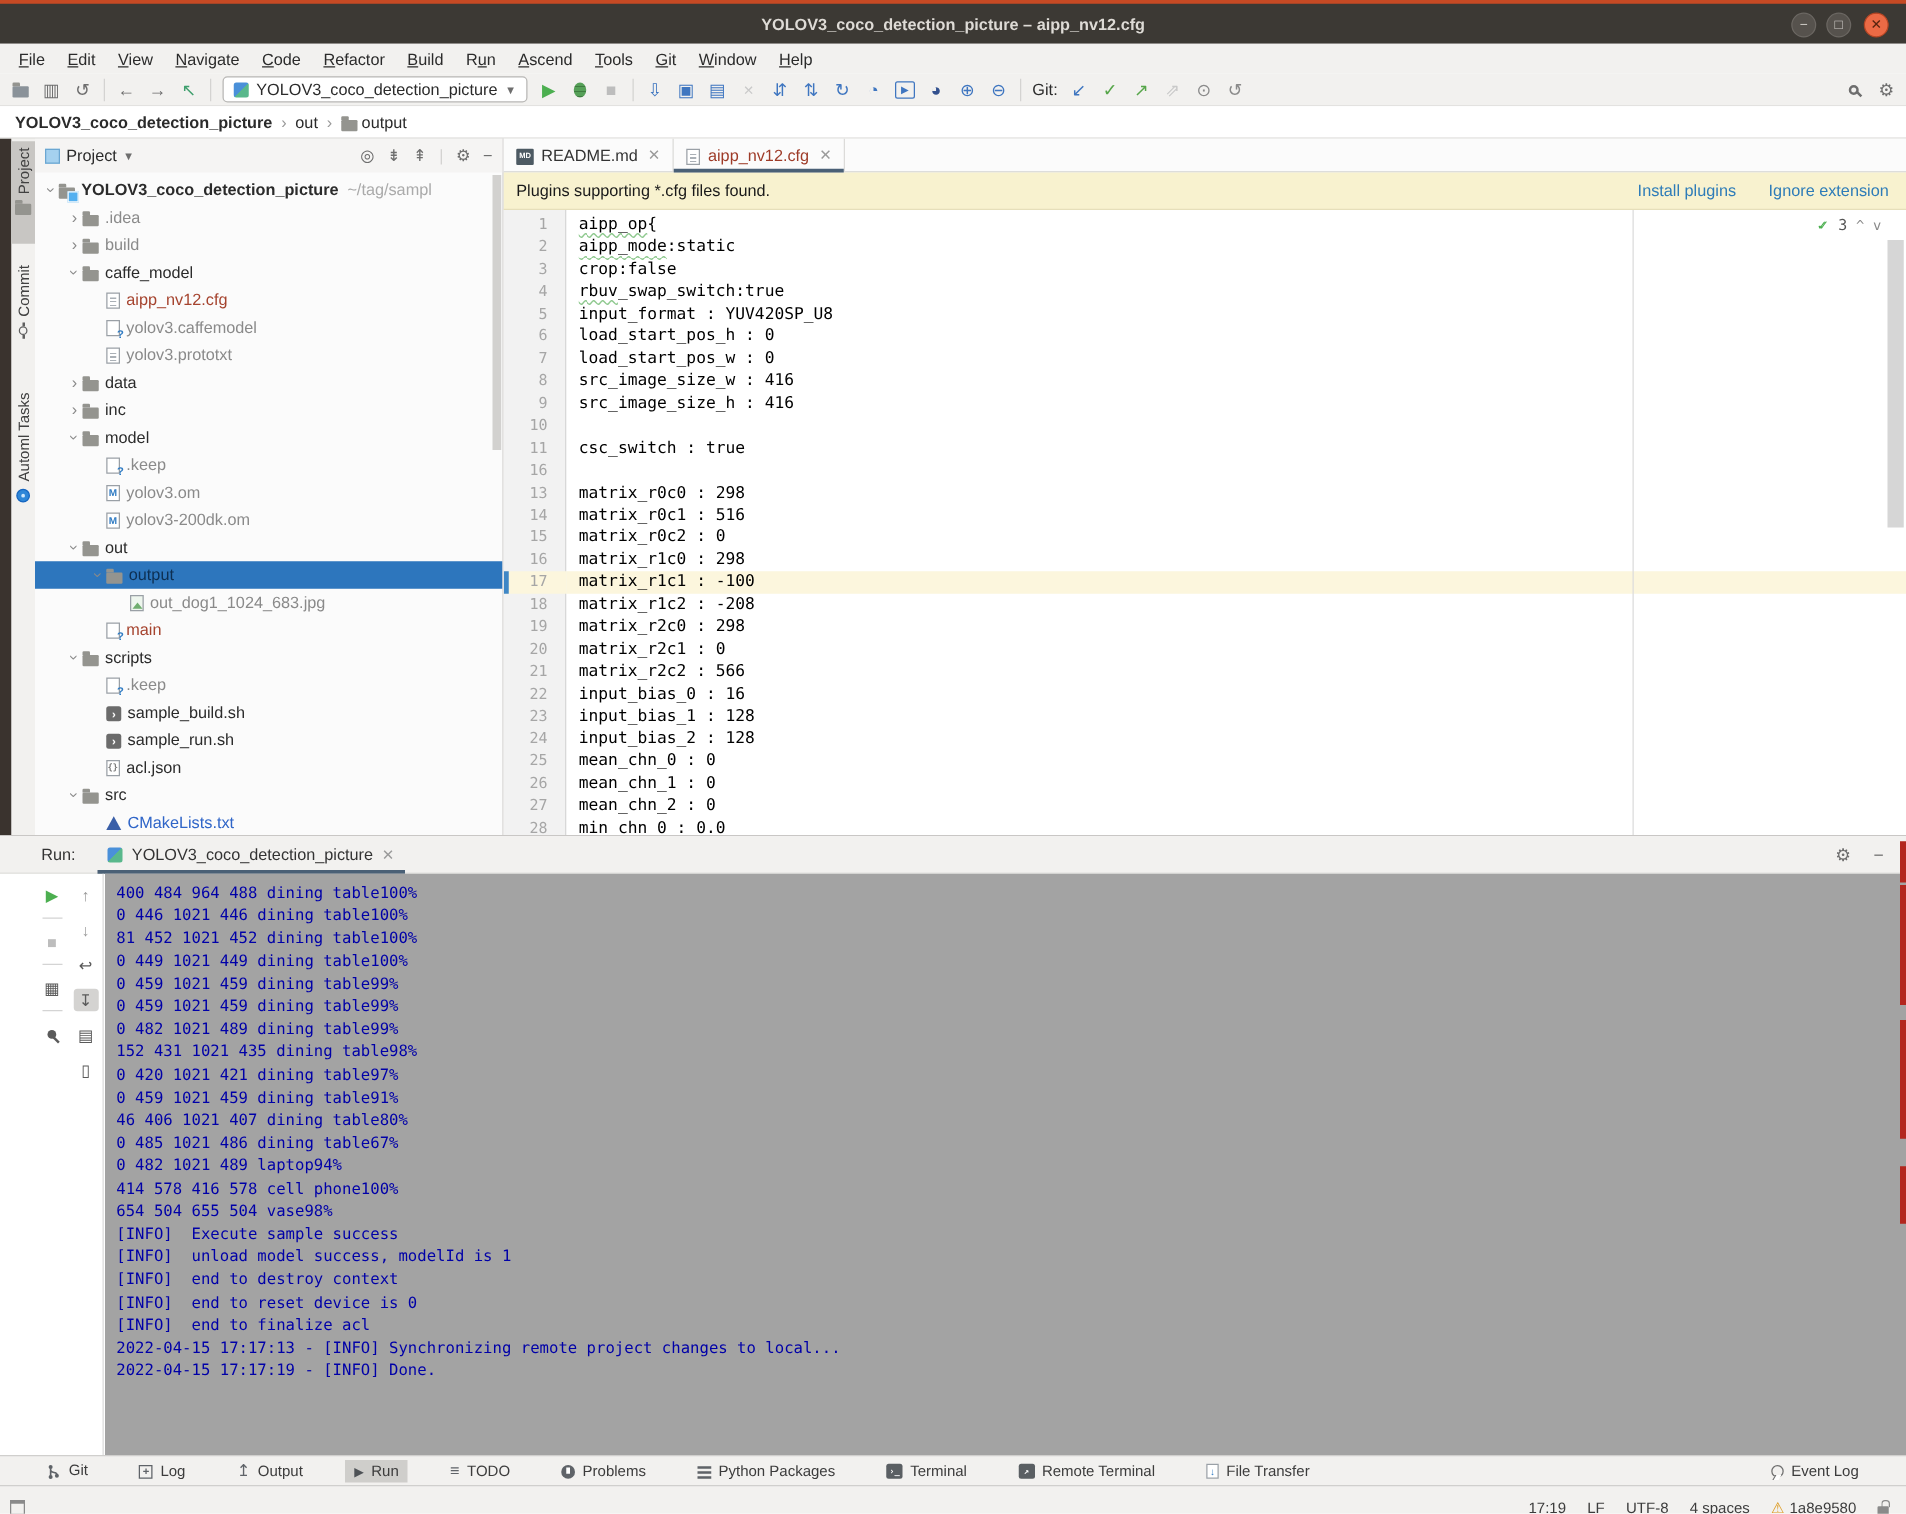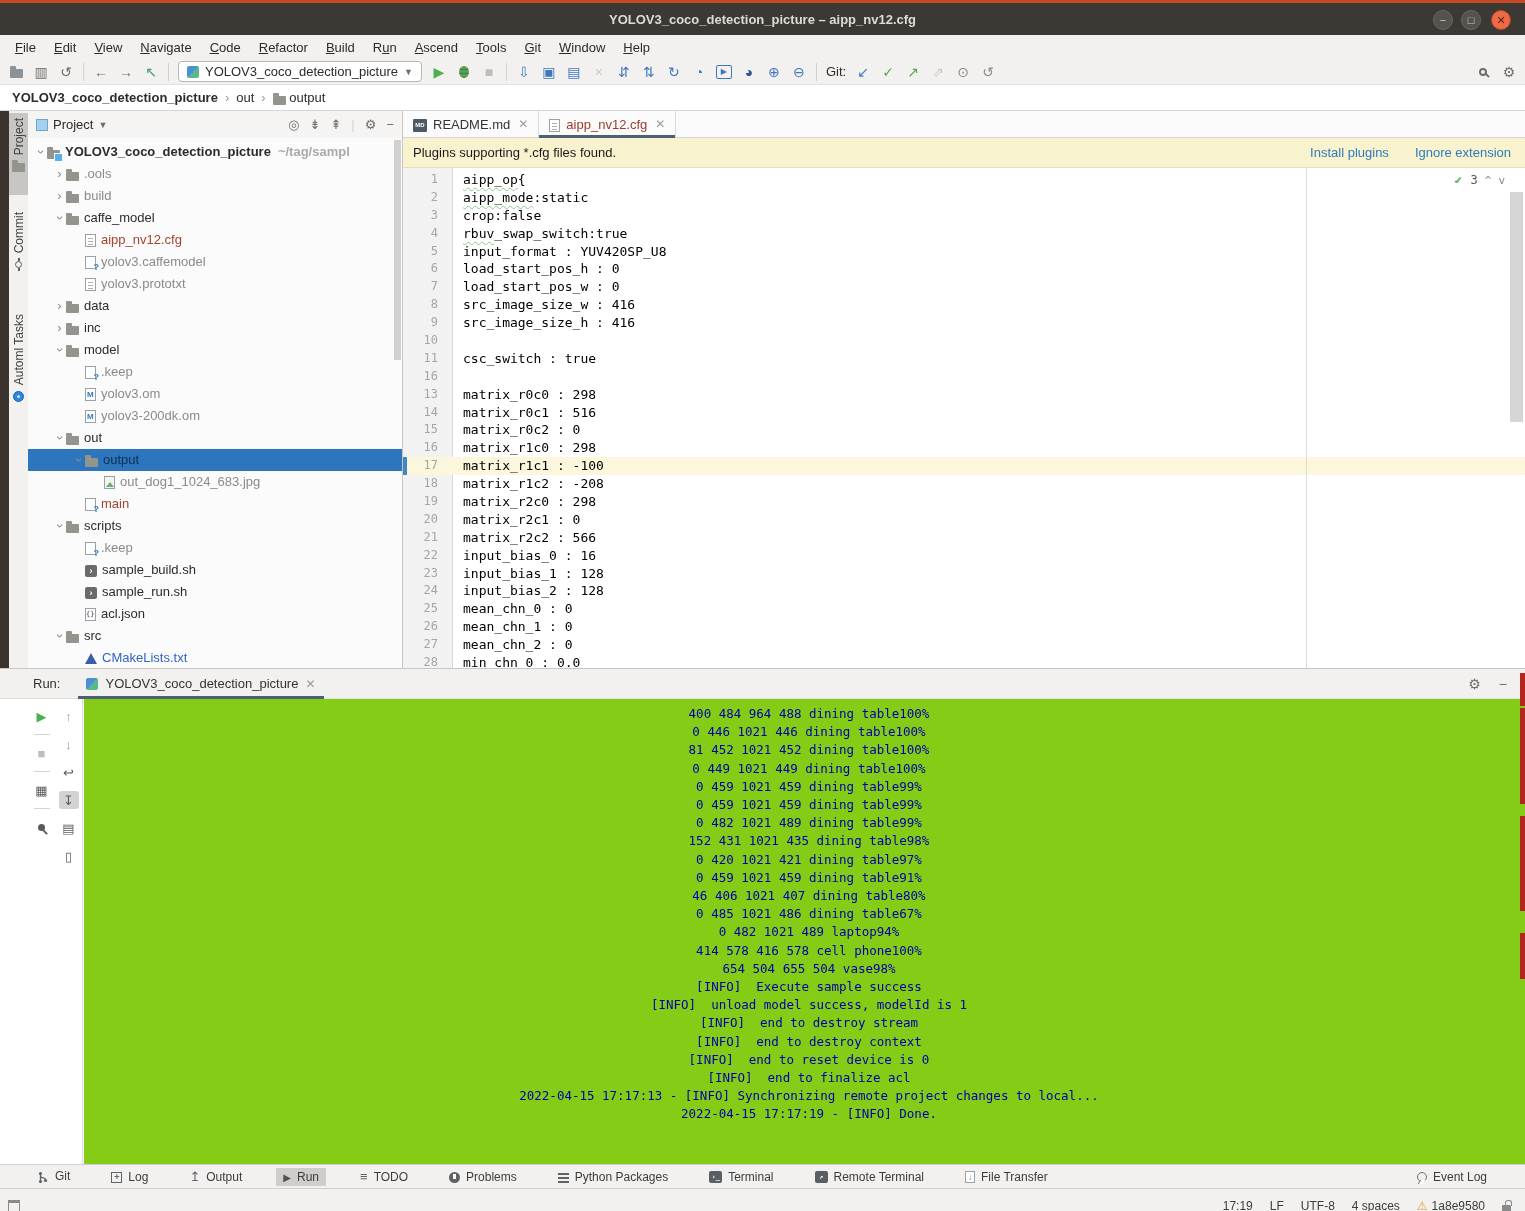--- a/index.html
+++ b/index.html
@@ -49,21 +49,21 @@
 .pp-header-icons { margin-left:auto; display:flex; gap:10px; color:#6e6e6e; font-size:13px; align-items:center; }
 .tree { padding-top:3px; }
 .trow { height:22px; line-height:22px; white-space:nowrap; display:flex; align-items:center; font-size:13px; }
 .trow .chev { color:#8a8a8a; font-size:13px; display:inline-block; width:13px; text-align:center; flex:none; }
 .trow .chev.open { transform:rotate(90deg); }
 .trow .lbl { margin-left:5px; color:#2b2b2b; }
 .trow .lbl.dim { color:#8a8a8a; }
 .trow .lbl.red { color:#a5432e; }
 .trow .lbl.blue { color:#2f65c8; }
 .trow .lbl.bold { font-weight:bold; }
-.trow .suffix { color:#aaa; margin-left:7px;font-weight:bold; }
+.trow .suffix { color:#aaa; margin-left:7px; }
 .trow.sel { background:#2d76bd; }
 .trow.sel .lbl { color:#0d2f52; }
 .pp-scroll { position:absolute; right:1px; top:29px; width:7px; height:220px; background:#d2d1cf; }
 
 
 .ic { display:inline-block; vertical-align:middle; position:relative; flex:none; }
 .ic-folder { width:13px; height:9px; background:#94948f; border-radius:1px; margin-top:3px; }
 .ic-folder::before { content:""; position:absolute; top:-3px; left:0; width:6px; height:3px; background:#94948f; border-radius:1px 1px 0 0; }
 .ic-folder.root::after { content:""; position:absolute; right:-3px; bottom:-3px; width:7px; height:7px; background:#54b0f0; border:1px solid #fbfbfb; }
 .ic-file { width:11px; height:13px; background:#fff; border:1px solid #9aa0a6; }
@@ -133,21 +133,21 @@
 .run-tab { display:flex; align-items:center; gap:7px; height:100%; padding:0 8px; position:relative; font-size:13px; color:#333; }
 .run-tab::after { content:""; position:absolute; left:0; right:0; bottom:-1px; height:3px; background:#4a6076; }
 .run-tab .close { color:#9a9a9a; font-size:12px; }
 .run-header-right { margin-left:auto; display:flex; gap:18px; padding-right:18px; color:#6e6e6e; font-size:14px; }
 .run-body { position:relative; height:465px; }
 .run-col1 { position:absolute; left:28px; top:0; bottom:0; width:27px; display:flex; flex-direction:column; align-items:center; padding-top:8px; gap:9px; }
 .run-col2 { position:absolute; left:55px; top:0; bottom:0; width:28px; display:flex; flex-direction:column; align-items:center; padding-top:8px; gap:10px; border-right:1px solid #dcdcdc; }
 .rbtn { width:20px; height:18px; display:flex; align-items:center; justify-content:center; font-size:13px; color:#5a5a5a; }
 .rbtn.act { background:#d4d3d1; border-radius:3px; }
 .rsep { width:16px; height:1px; background:#d4d4d4; }
-.console { position:absolute; left:84px; top:0; bottom:0; right:0; background:#84cc16; padding:6px 0 0 9px; overflow:hidden;text-align:center; }
+.console { position:absolute; left:84px; top:0; bottom:0; right:0; background:#a3a3a3; padding:6px 0 0 9px; overflow:hidden; }
 .cline { font-family:"DejaVu Sans Mono",monospace; font-size:12.5px; line-height:18.2px; color:#0000a8; white-space:pre; }
 .stripe { position:absolute; right:0; width:5px; background:#b3261e; }
 
 
 .bottombar { position:absolute; top:1164px; left:0; right:0; height:24px; background:#f2f1ef; border-top:1px solid #d0cfcd; display:flex; align-items:center; padding-left:30px; gap:27px; }
 .bb-item { display:flex; align-items:center; gap:6px; font-size:12px; color:#3c3c3c; padding:2px 7px; }
 .bb-item.active { background:#cfcecb; }
 .bb-right { margin-left:auto; padding-right:38px; display:flex; align-items:center; gap:6px; font-size:12px; color:#3c3c3c; }
 .statusbar { position:absolute; top:1188px; left:0; right:0; height:23px; background:#f2f1ef; border-top:1px solid #d0cfcd; display:flex; align-items:center; padding:12px 14px 0 8px; font-size:12px; color:#3c3c3c; }
 .sb-left { width:12px; height:12px; border:1px solid #8a8a8a; border-top-width:3px; }
@@ -293,21 +293,21 @@
     <div class="tree" id="tree">
         <div class="trow" style="padding-left:6px">
           <span class="chev open">›</span>
           <span><span class="ic ic-folder root"></span></span>
           <span class="lbl bold">YOLOV3_coco_detection_picture</span>
           <span class="suffix">~/tag/sampl</span>
         </div>
         <div class="trow" style="padding-left:25px">
           <span class="chev">›</span>
           <span><span class="ic ic-folder"></span></span>
-          <span class="lbl dim">.ools</span>
+          <span class="lbl dim">.idea</span>
         </div>
         <div class="trow" style="padding-left:25px">
           <span class="chev">›</span>
           <span><span class="ic ic-folder"></span></span>
           <span class="lbl dim">build</span>
         </div>
         <div class="trow" style="padding-left:25px">
           <span class="chev open">›</span>
           <span><span class="ic ic-folder"></span></span>
           <span class="lbl">caffe_model</span>
@@ -606,21 +606,20 @@
           <div class="cline">152 431 1021 435 dining table98%</div>
           <div class="cline">0 420 1021 421 dining table97%</div>
           <div class="cline">0 459 1021 459 dining table91%</div>
           <div class="cline">46 406 1021 407 dining table80%</div>
           <div class="cline">0 485 1021 486 dining table67%</div>
           <div class="cline">0 482 1021 489 laptop94%</div>
           <div class="cline">414 578 416 578 cell phone100%</div>
           <div class="cline">654 504 655 504 vase98%</div>
           <div class="cline">[INFO]  Execute sample success</div>
           <div class="cline">[INFO]  unload model success, modelId is 1</div>
-          <div class="cline">[INFO]  end to destroy stream</div>
           <div class="cline">[INFO]  end to destroy context</div>
           <div class="cline">[INFO]  end to reset device is 0</div>
           <div class="cline">[INFO]  end to finalize acl</div>
           <div class="cline">2022-04-15 17:17:13 - [INFO] Synchronizing remote project changes to local...</div>
           <div class="cline">2022-04-15 17:17:19 - [INFO] Done.</div>
         </div>
     </div>
     <div class="stripe" style="top:4px;height:33px"></div>
     <div class="stripe" style="top:39px;height:96px"></div>
     <div class="stripe" style="top:147px;height:95px"></div>

